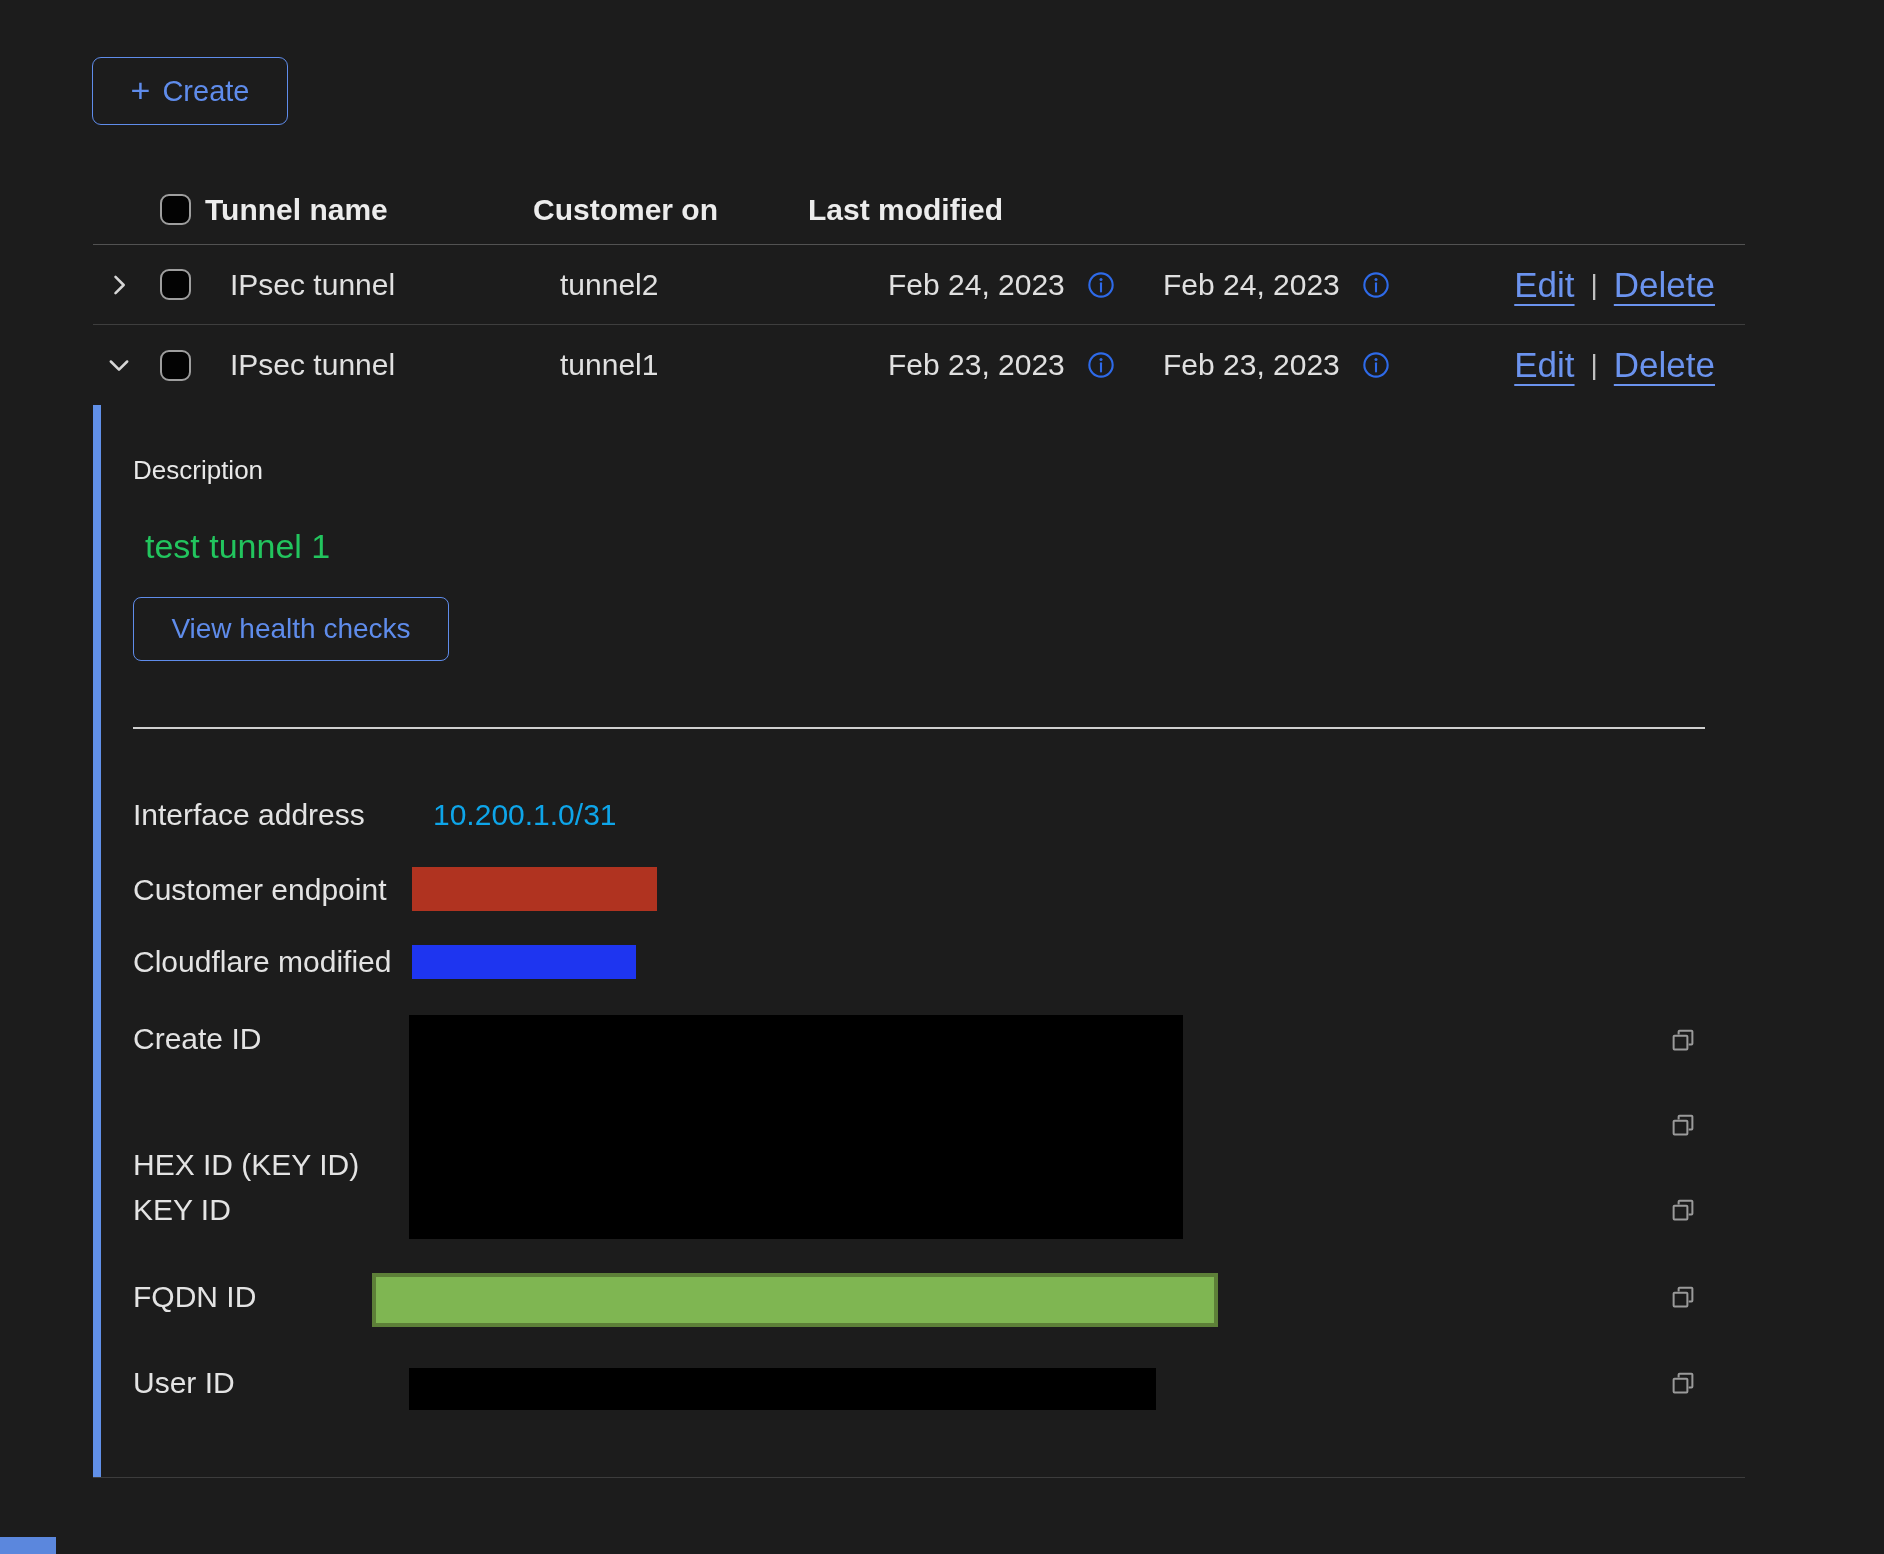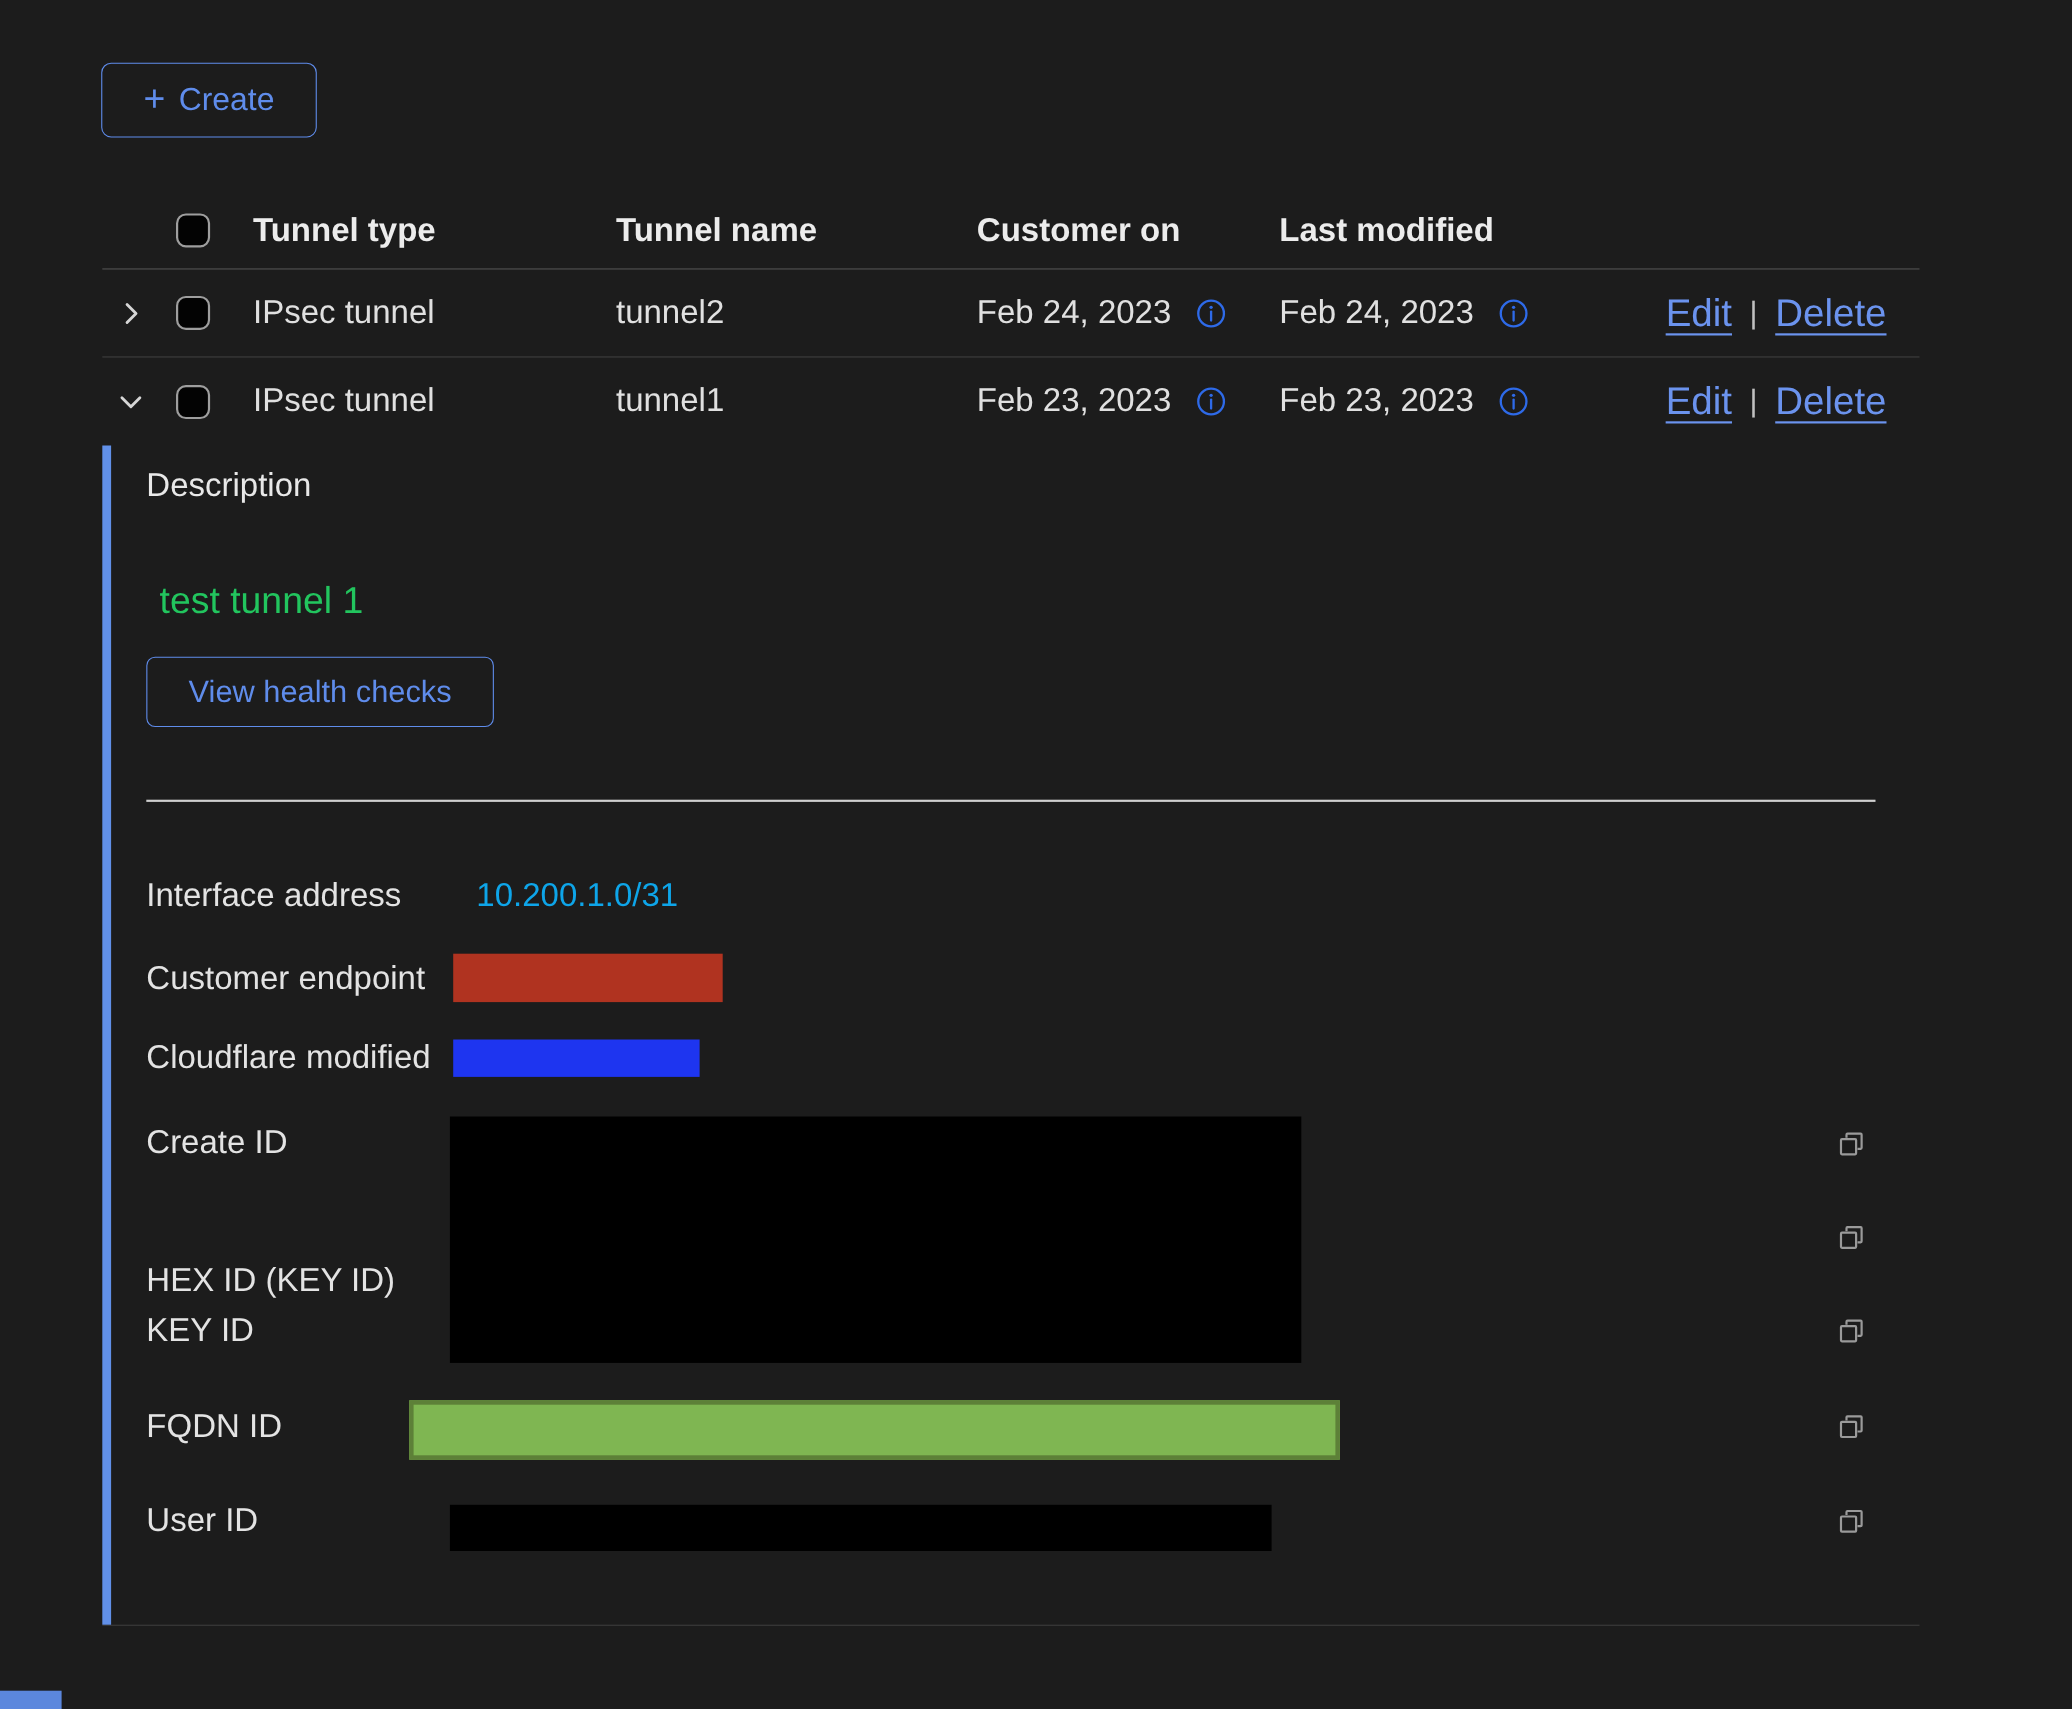--- a/index.html
+++ b/index.html
@@ -63,21 +63,21 @@
   .sep { color:#c0c0c0; font-size:28px; }
 
   
   .detail {
     position:relative;
     height:1073px;
     border-bottom:1px solid #3c3c3c;
   }
   .blue-bar { position:absolute; left:0; top:0; width:8px; height:100%; background:#6190e8; }
 
-  .desc-label { position:absolute; left:40px; top:20px; font-size:30px; font-weight:500; color:#e8e8e8; line-height:34px; }
+  .desc-label { position:absolute; left:40px; top:48px; font-size:26px; font-weight:500; color:#e8e8e8; line-height:34px; }
   .desc-value { position:absolute; left:52px; top:124px; font-size:34px; color:#22c55e; line-height:34px; }
 
   .health-btn {
     position:absolute; left:40px; top:192px;
     width:316px; height:64px;
     background:transparent;
     border:1.5px solid #5f8ceb;
     border-radius:8px;
     color:#5f8ceb;
     font-family:"Liberation Sans", sans-serif;
@@ -120,21 +120,20 @@
   <span>Create</span>
 </button>
 
 <div class="table">
 
   <div class="thead">
     <div class="col expand"></div>
     <div class="col check">
         <span class="checkbox"></span>
       </div>
-    <div class="col type">Tunnel type</div>
     <div class="col name">Tunnel name</div>
     <div class="col created">Customer on</div>
     <div class="col modified">Last modified</div>
     <div class="col actions"></div>
   </div>
 
   <div class="trow">
     <div class="col expand">
       <span class="chev">
         <svg width="28" height="28" viewBox="0 0 24 24" fill="none">

